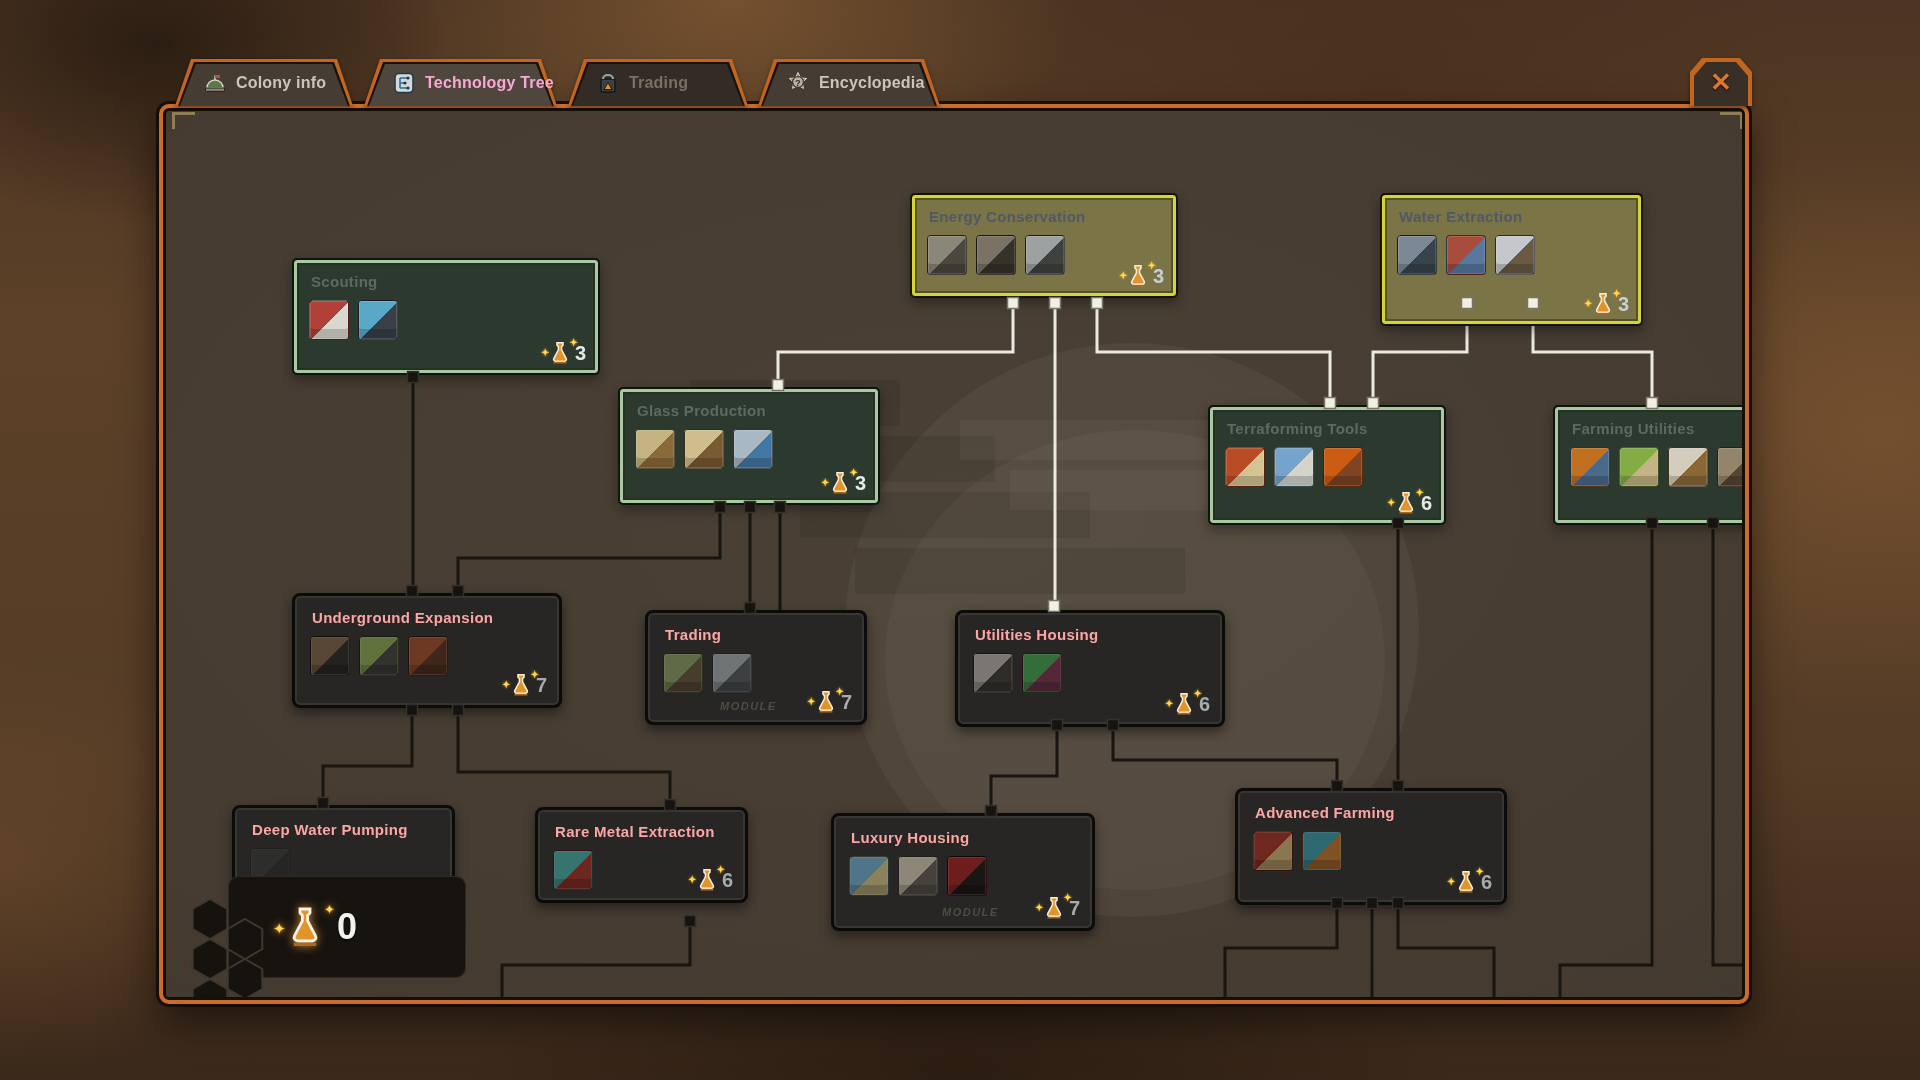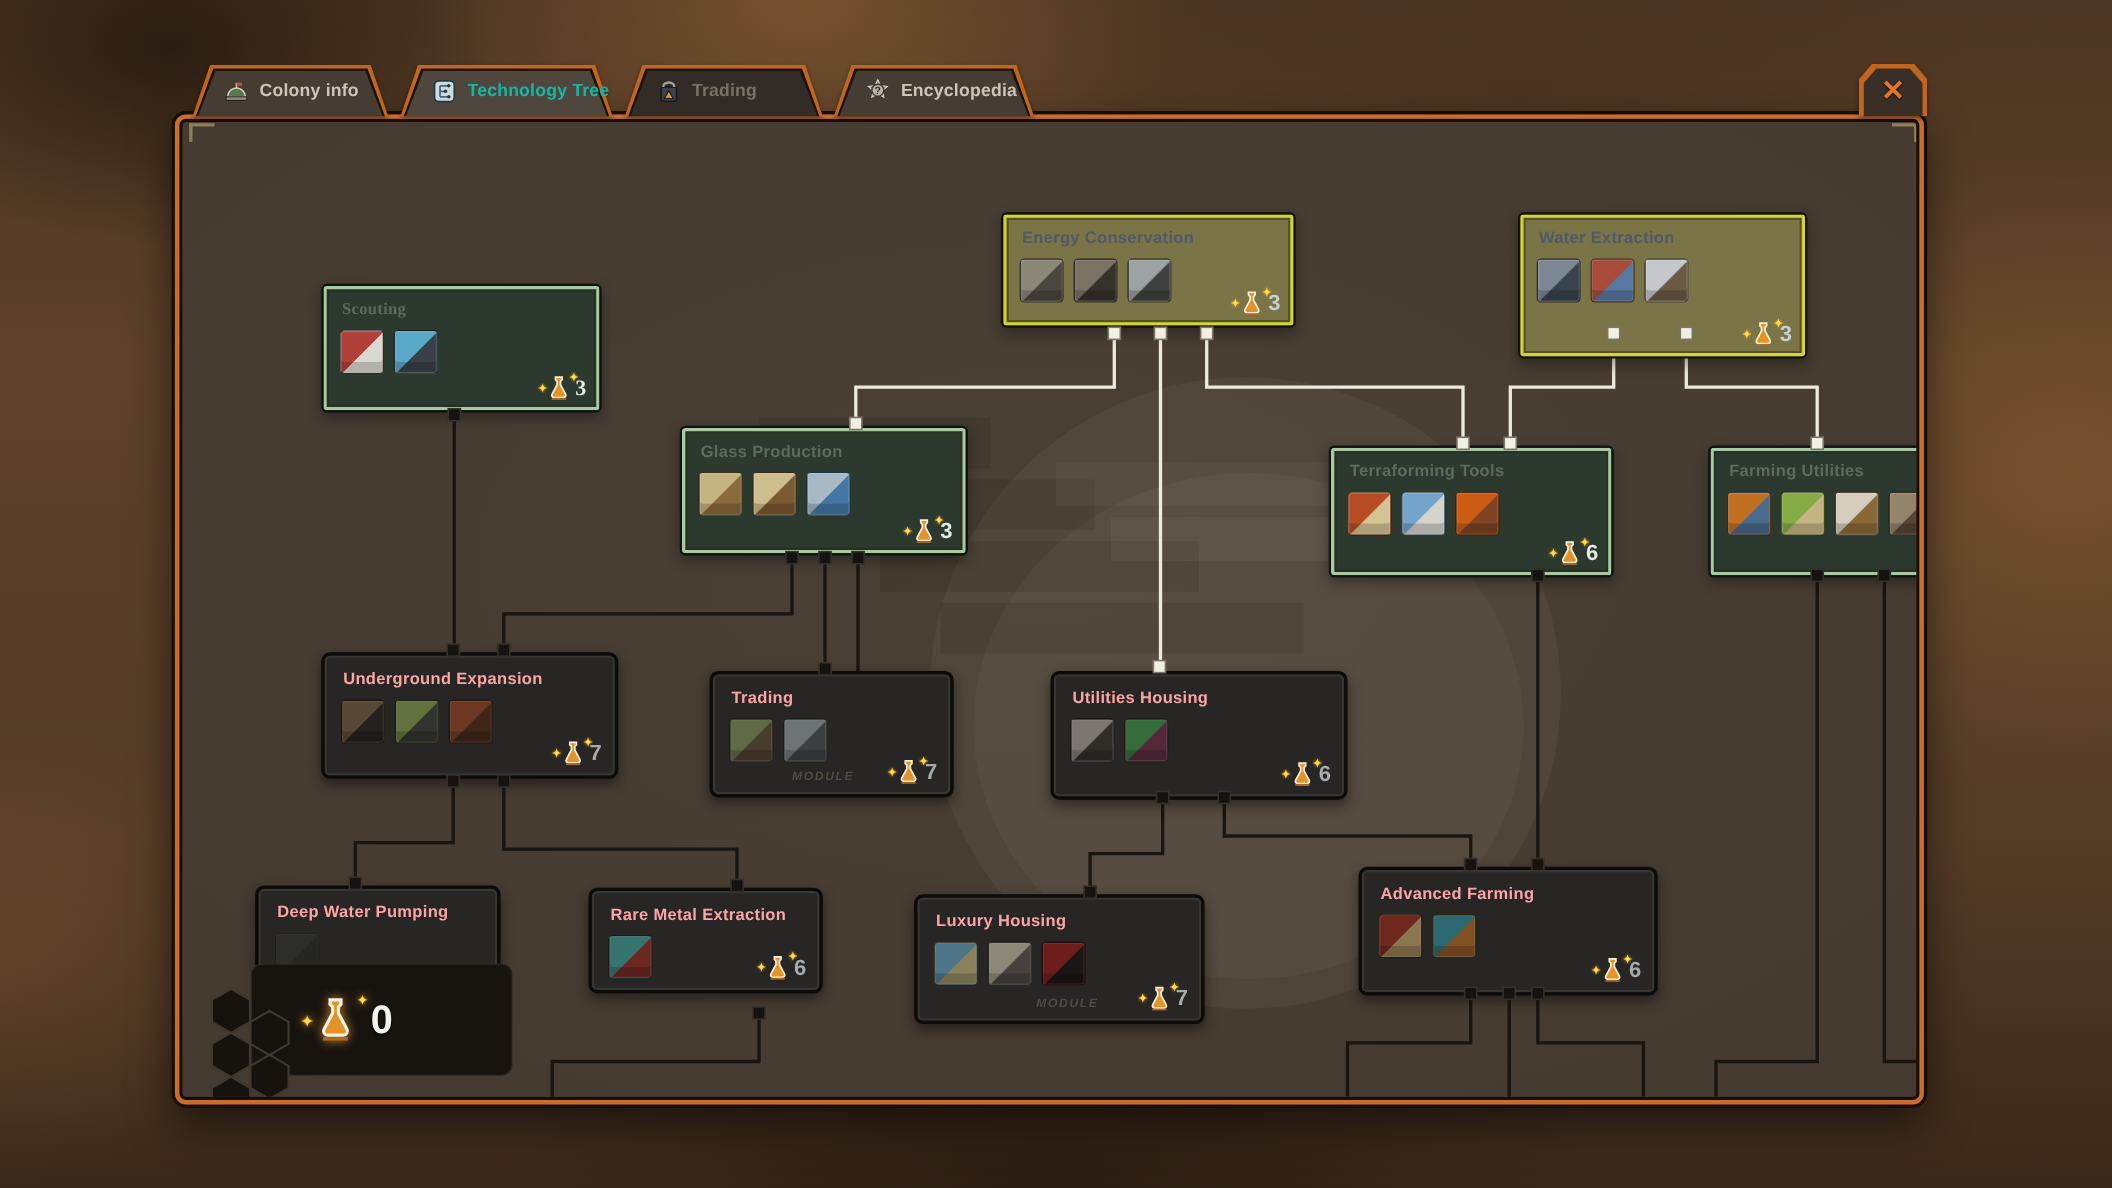--- a/index.html
+++ b/index.html
@@ -20,21 +20,21 @@
   .tab{position:absolute;top:59px;height:47px;z-index:10;cursor:pointer;filter:drop-shadow(0 2px 2px rgba(0,0,0,.45));}
   .tab .tl1,.tab .tl2,.tab .tl3{position:absolute;clip-path:polygon(16px 0,calc(100% - 16px) 0,100% 100%,0 100%);}
   .tab .tl1{inset:0;background:#c2661f;}
   .tab .tl2{inset:3px 3px 0 3px;background:#1a120b;}
   .tab .tl3{inset:5px 5px 0 5px;background:#332c26;}
   .tab.bright .tl3{background:#453d34;}
   .tab.active .tl3{background:#4f473d;}
   .tab .tc{position:relative;z-index:2;display:flex;align-items:center;gap:9px;height:100%;padding-left:28px;}
   .tab .tlabel{font-size:16px;font-weight:600;color:#8b8376;letter-spacing:.2px;}
   .tab.bright .tlabel{color:#cdc6b8;}
-  .tab.active .tlabel{color:#14b8a6;}
+  .tab.active .tlabel{color:#f9a8d4;}
   .tab.dim .tlabel{color:#787165;}
   .ticon{width:24px;height:24px;display:inline-block;flex:none;}
   .ticon svg{display:block;}
   
   .close-btn{position:absolute;left:1690px;top:58px;width:62px;height:48px;z-index:11;cursor:pointer;filter:drop-shadow(0 2px 2px rgba(0,0,0,.45));}
   .close-btn .cl1,.close-btn .cl2{position:absolute;clip-path:polygon(12px 0,calc(100% - 12px) 0,100% 14px,100% 100%,0 100%,0 14px);}
   .close-btn .cl1{inset:0;background:#c2661f;}
   .close-btn .cl2{inset:4px 4px 0 4px;background:#3a2f26;}
   .close-btn .x{position:relative;z-index:2;display:flex;align-items:center;justify-content:center;height:100%;
     color:#e0752c;font-size:26px;font-weight:bold;text-shadow:0 1px 2px #150c06;}
@@ -202,21 +202,21 @@
           <polyline points="1113,727 1113,760 1337,760 1337,790" class="dark"></polyline>
           <polyline points="1398,525 1398,790" class="dark"></polyline>
           <polyline points="690,923 690,965 502,965 502,997" class="dark"></polyline>
           <polyline points="1337,905 1337,948 1225,948 1225,997" class="dark"></polyline>
           <polyline points="1372,905 1372,997" class="dark"></polyline>
           <polyline points="1398,905 1398,948 1494,948 1494,997" class="dark"></polyline>
           <polyline points="1652,525 1652,965 1560,965 1560,997" class="dark"></polyline>
           <polyline points="1713,525 1713,965 1742,965" class="dark"></polyline>
         </svg>
       <div id="nodes">
-          <div class="node available" style="left: 292px; top: 258px; width: 255px; height: 117px; font-family: Liberation Serif, serif;">
+          <div class="node available" style="left: 292px; top: 258px; width: 308px; height: 117px;">
             <div class="title">Scouting</div>
             <div class="icons">
               <div class="nicon" style="background:linear-gradient(135deg, #b04038 0 52%, #d8d8d0 52% 100%)"></div>
               <div class="nicon" style="background:linear-gradient(135deg, #5aa8c8 0 52%, #3a4048 52% 100%)"></div>
             </div>
             <div class="cost">
               <span class="flask">
                 <span class="spark a">✦</span>
                 <span class="spark b">✦</span>
                 <svg width="24" height="24" viewBox="0 0 20 20">
@@ -277,21 +277,21 @@
                 <span class="spark a">✦</span>
                 <span class="spark b">✦</span>
                 <svg width="24" height="24" viewBox="0 0 20 20">
                   <path d="M7.5 1.5 h5 v2 l-1.2 1.2 v2.6 l3.8 7.1 c.7 1.3 -.2 2.6 -1.7 2.6 h-6.8 c-1.5 0 -2.4 -1.3 -1.7 -2.6 l3.8 -7.1 v-2.6 L7.5 3.5 z" fill="#e2942a" stroke="#f6eedb" stroke-width="1.3"></path>
                   <rect x="4.6" y="17.4" width="10.8" height="1.4" fill="#a9661e"></rect>
                 </svg>
               </span>
               <span class="cost-num">3</span>
             </div>
           </div>
-          <div class="node available" style="left: 1208px; top: 405px; width: 259px; height: 120px;">
+          <div class="node available" style="left: 1208px; top: 405px; width: 238px; height: 120px;">
             <div class="title">Terraforming Tools</div>
             <div class="icons">
               <div class="nicon" style="background:linear-gradient(135deg, #b84c24 0 52%, #d4c494 52% 100%)"></div>
               <div class="nicon" style="background:linear-gradient(135deg, #74a4cc 0 52%, #d4d4cc 52% 100%)"></div>
               <div class="nicon" style="background:linear-gradient(135deg, #cc5c14 0 52%, #7e4424 52% 100%)"></div>
             </div>
             <div class="cost">
               <span class="flask">
                 <span class="spark a">✦</span>
                 <span class="spark b">✦</span>

